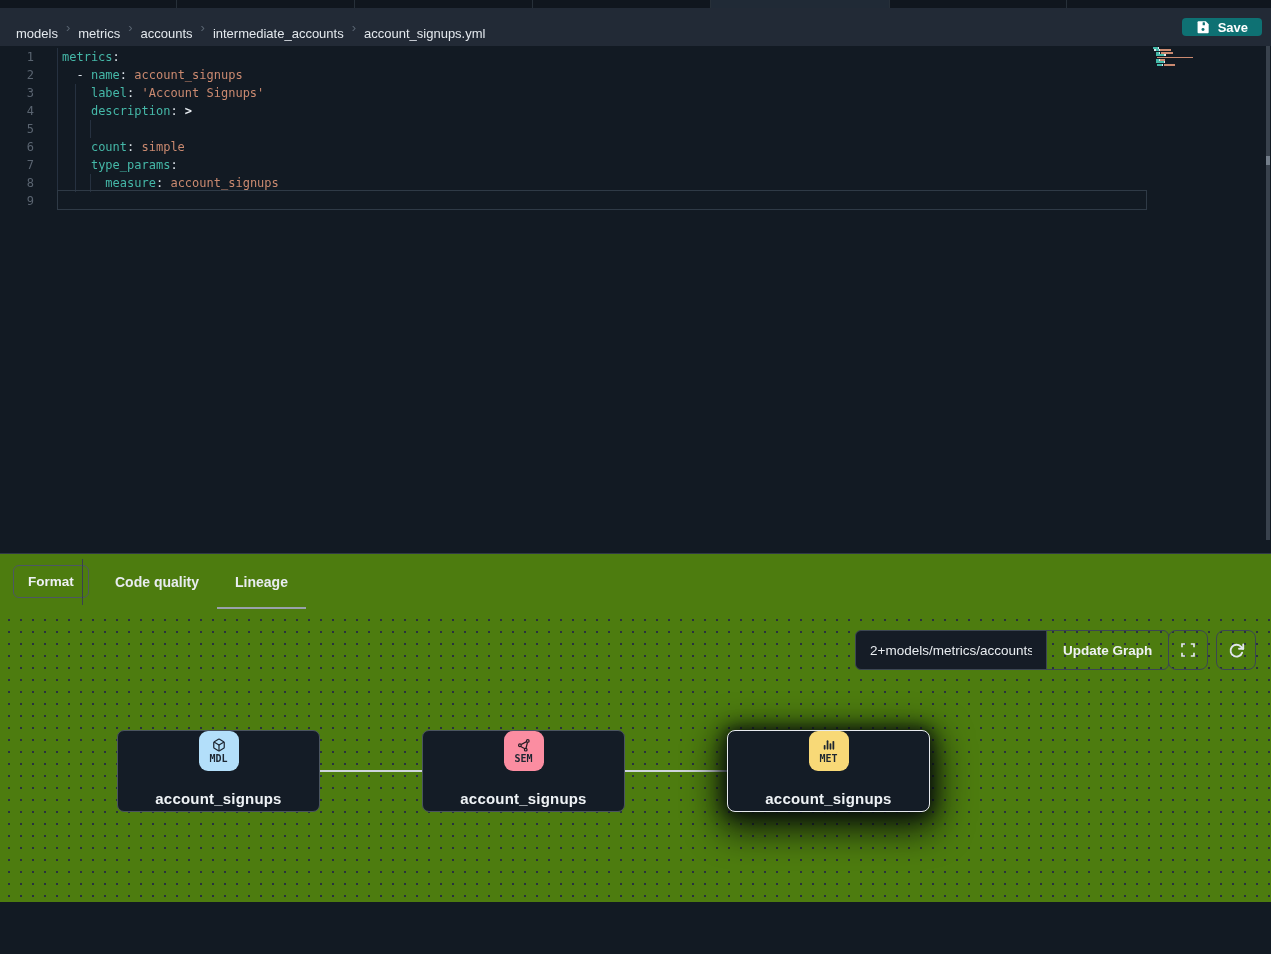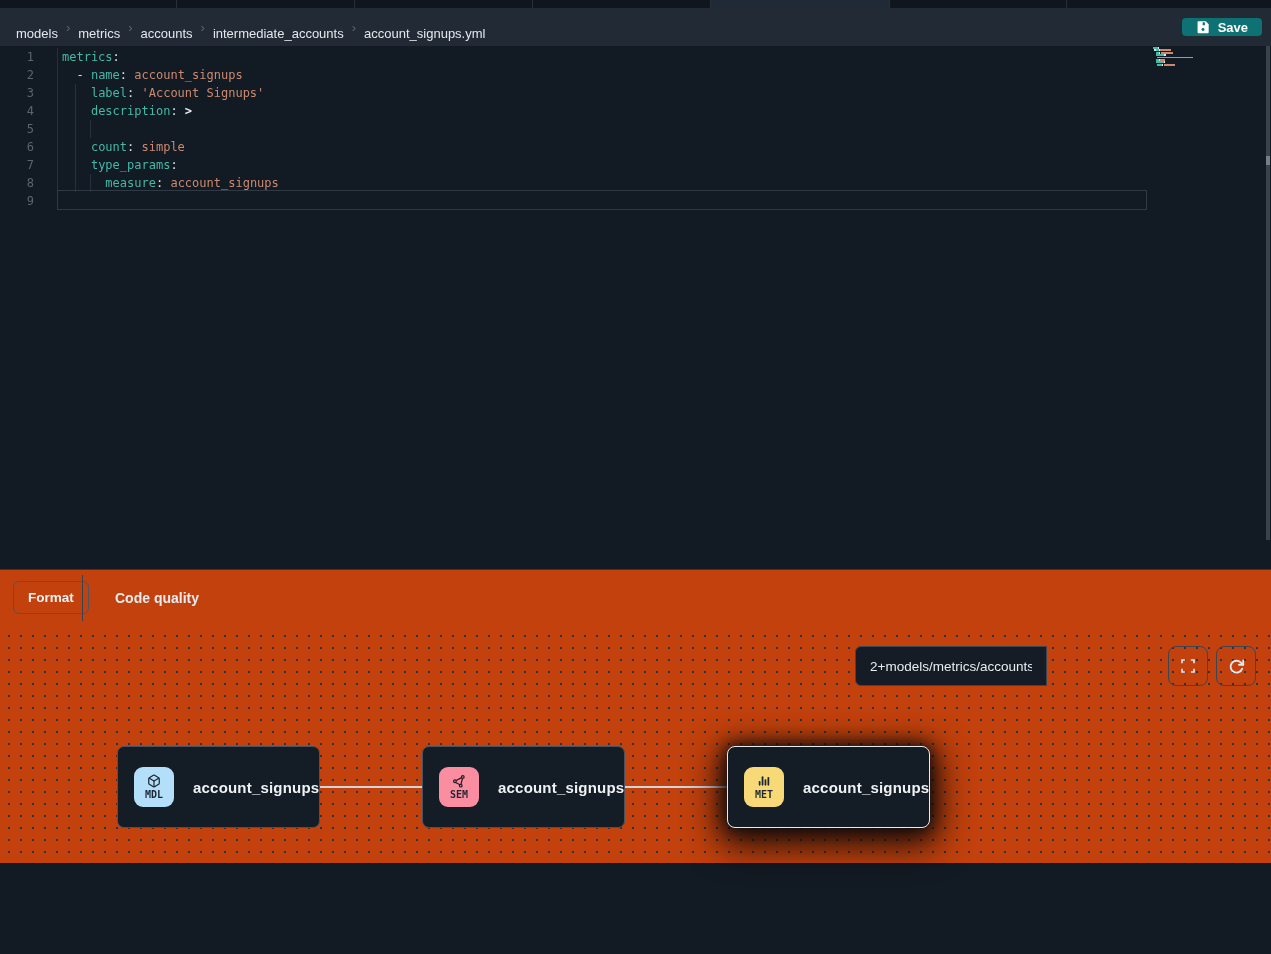--- a/index.html
+++ b/index.html
@@ -59,22 +59,22 @@
   .minimap { position:absolute; left:1153px; top:1px; width:62px; cursor:pointer; }
   .mini-line { height:2.4px; display:flex; }
   .mini-seg { display:inline-block; height:1.8px; background:currentColor; }
   .mini-seg.tok-plain { background:transparent; }
   
   .scroll-track { position:absolute; right:1px; top:0; width:4px; height:494px; background:#39424d; }
   .scroll-mark { position:absolute; left:0; top:110px; width:4px; height:9px; background:#737e8a; }
 
   
   .bottom-panel {
-    position:absolute; top:569px; left:0; right:0; height:294px;
-    background:#c2410c; border-top:1px solid #303a46;
+    position:absolute; top:553px; left:0; right:0; height:349px;
+    background:#4d7c0f; border-top:1px solid #303a46;
   }
   .format-btn {
     position:absolute; left:13px; top:11px; height:33px; padding:0 14px;
     background:transparent; border:1px solid #4d5663; border-radius:6px;
     color:#eef1f4; font-family:inherit; font-size:13.5px; font-weight:600; cursor:pointer;
   }
   .tab-divider { position:absolute; left:82px; top:5px; width:1px; height:46px; background:#39424e; }
   .tabs { position:absolute; left:97px; top:0; height:55px; display:flex; }
   .tab { padding:8px 18px; display:flex; align-items:center; font-size:14px; font-weight:600; color:#e8ecf0; position:relative; cursor:pointer; }
   .tab.active::after { content:""; position:absolute; left:0; right:0; bottom:0; height:2px; background:#99a1ab; }
@@ -103,21 +103,21 @@
   .fullscreen-btn { left:1168px; }
   .refresh-btn { left:1216px; }
 
   .edge { position:absolute; top:160px; height:1.5px; background:#cfd5db; }
   .edge-1 { left:320px; width:102px; }
   .edge-2 { left:625px; width:102px; }
 
   .lineage-node {
     position:absolute; top:120px; width:203px; height:82px;
     background:#141c26; border:1px solid #4a5460; border-radius:7px;
-    display:flex; align-items:center; padding:0 16px; gap:19px; cursor:pointer;
+    display:flex; align-items:center; padding:0 16px; gap:19px; cursor:pointer;flex-direction:column;
   }
   .node-1 { left:117px; } .node-2 { left:422px;text-align:right; } .node-3 { left:727px; }
   .lineage-node.selected {
     border:1.5px solid #e8ebef; border-radius:8px;
     box-shadow:0 10px 34px 8px rgba(4,7,11,0.85), 0 0 16px 2px rgba(8,12,18,0.8);
   }
   .badge {
     width:40px; height:40px; border-radius:9px; flex:none;
     display:flex; flex-direction:column; align-items:center; justify-content:center; gap:1px;
   }
@@ -260,26 +260,28 @@
   <div class="scroll-track">
     <div class="scroll-mark"></div>
   </div>
 </div>
 
 <div class="bottom-panel">
   <button class="format-btn">Format</button>
   <div class="tab-divider"></div>
   <div class="tabs">
     <div class="tab">Code quality</div>
+    <div class="tab active">Lineage</div>
   </div>
 
   <div class="canvas">
 
     <div class="selector-group">
       <input class="selector-input" value="2+models/metrics/accounts/" style="">
+      <button class="update-btn">Update Graph</button>
     </div>
     <button class="icon-btn fullscreen-btn">
       <span style="display:flex">
         <svg width="16" height="16" viewBox="0 0 16 16" fill="none" stroke="#e2e7ec" stroke-width="1.7">
           <path d="M2 5.2V2h3.2"></path>
             <path d="M10.8 2H14v3.2"></path>
             <path d="M14 10.8V14h-3.2"></path>
             <path d="M5.2 14H2v-3.2"></path>
         </svg>
       </span>

